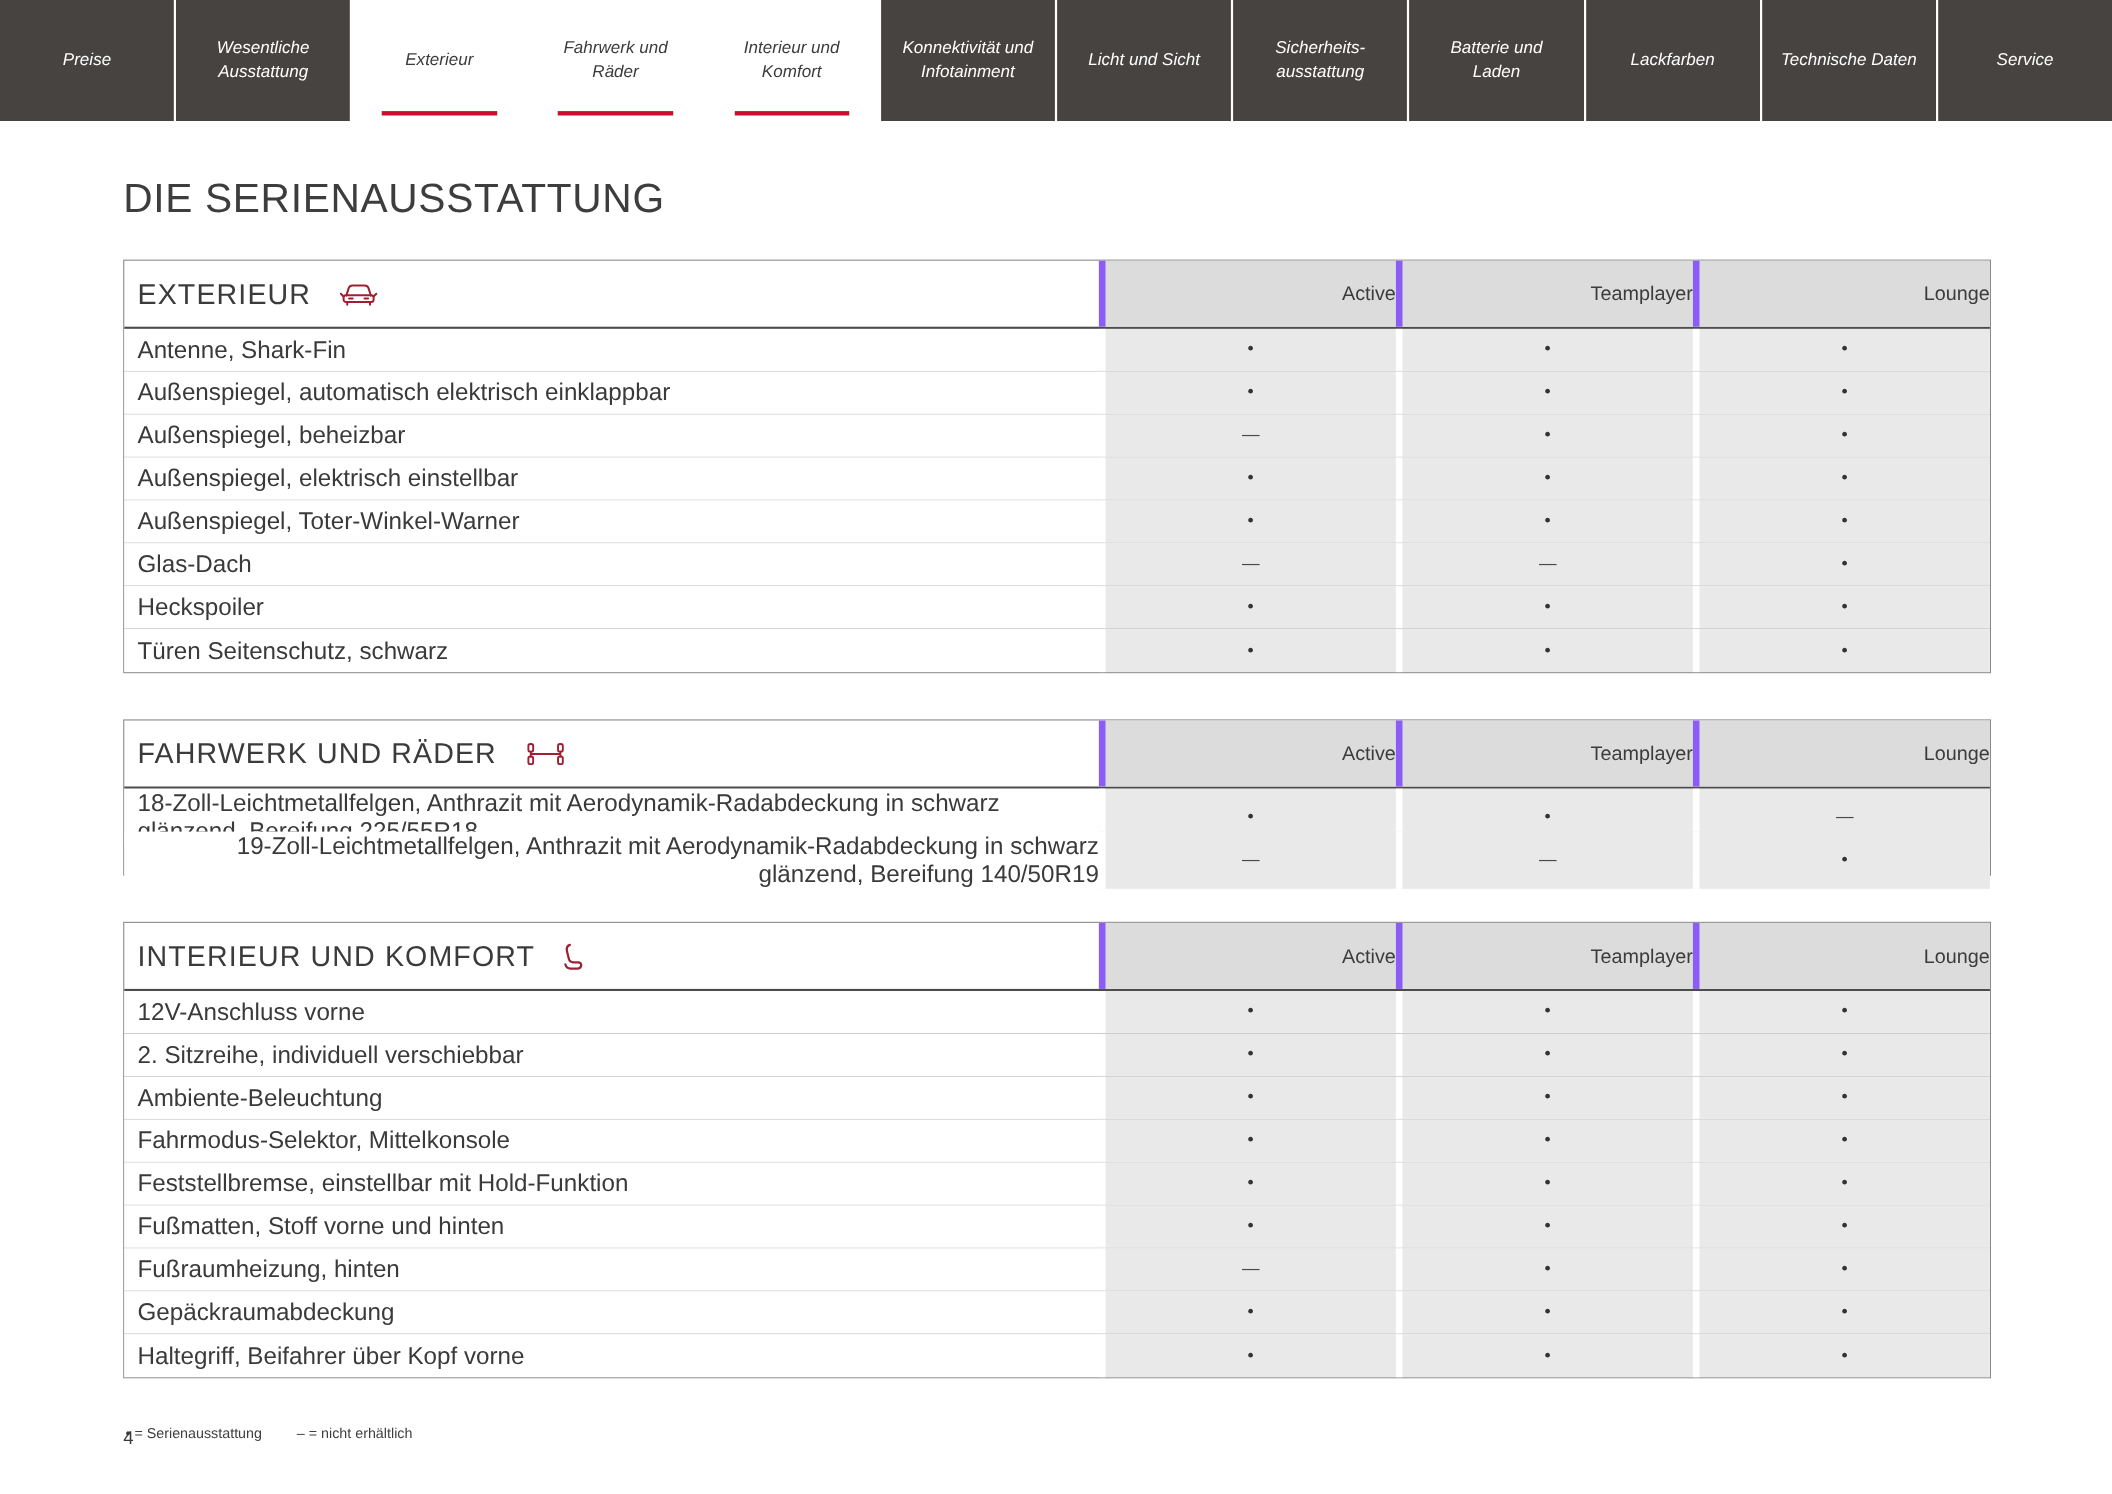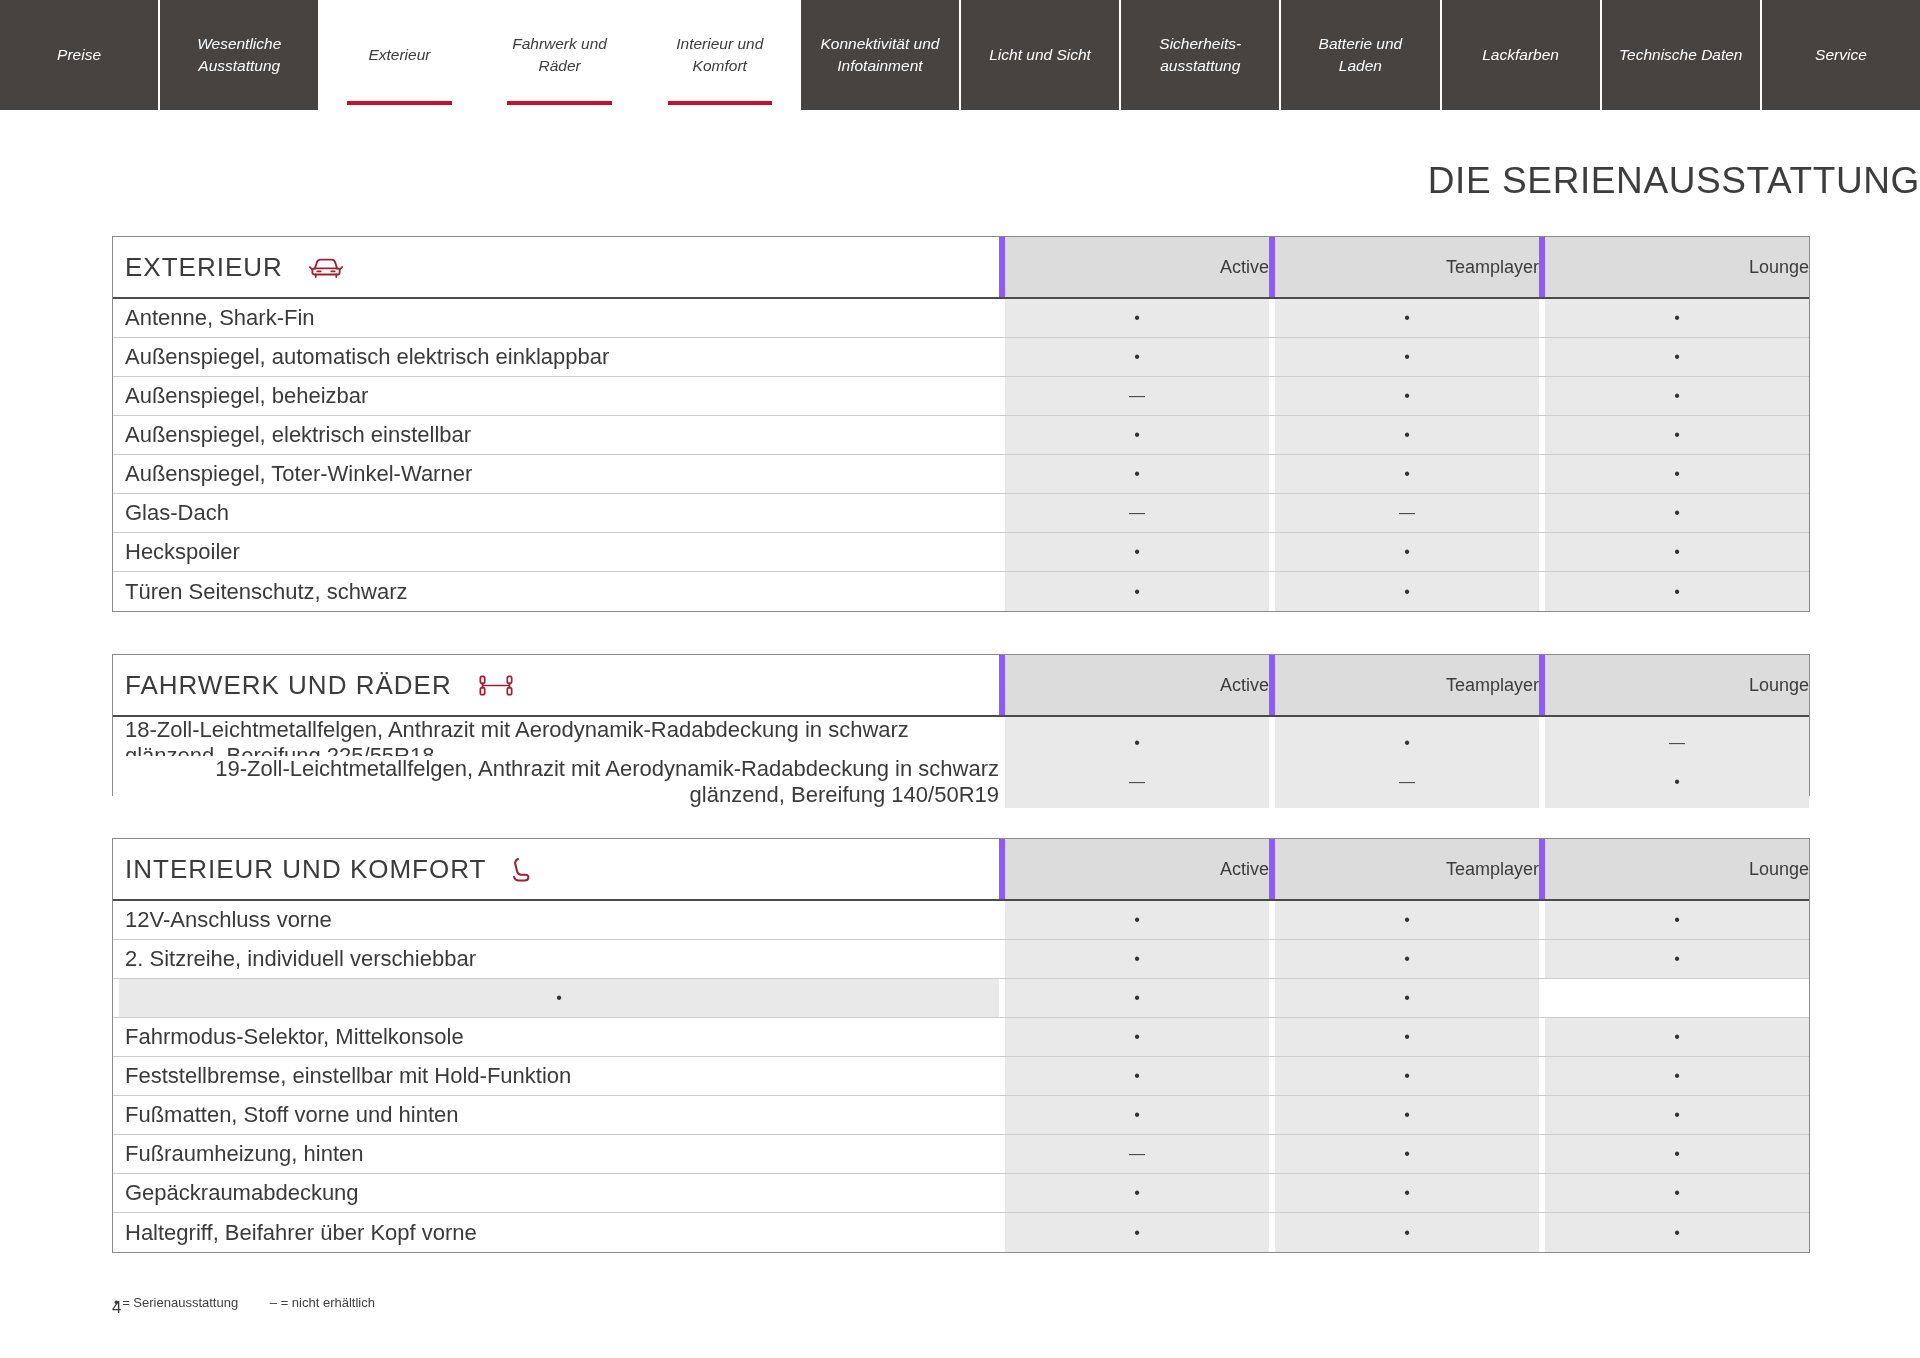--- a/index.html
+++ b/index.html
@@ -45,21 +45,20 @@
     background: var(--red, #c8102e);
   }
 
   
   .page-title {
     margin: 50px 0 34px 112px;
     font-size: 37px;
     font-weight: 400;
     letter-spacing: 0.6px;
     color: #3d3d3d;
-    text-align: right;
   }
 
   
   #sections { margin: 0 110px 0 112px; }
   .feature-table {
     border: 1px solid #8a8a8a;
     margin-bottom: 42px;
     background: #fff;
   }
   .row {
@@ -311,20 +310,21 @@
         <div class="value-cell">•</div>
         <div class="value-cell">•</div>
       </div>
       <div class="row body-row">
         <div class="feature-cell">2. Sitzreihe, individuell verschiebbar</div>
         <div class="value-cell">•</div>
         <div class="value-cell">•</div>
         <div class="value-cell">•</div>
       </div>
       <div class="row body-row">
+        <div class="feature-cell">Ambiente-Beleuchtung</div>
         <div class="value-cell">•</div>
         <div class="value-cell">•</div>
         <div class="value-cell">•</div>
       </div>
       <div class="row body-row">
         <div class="feature-cell">Fahrmodus-Selektor, Mittelkonsole</div>
         <div class="value-cell">•</div>
         <div class="value-cell">•</div>
         <div class="value-cell">•</div>
       </div>

